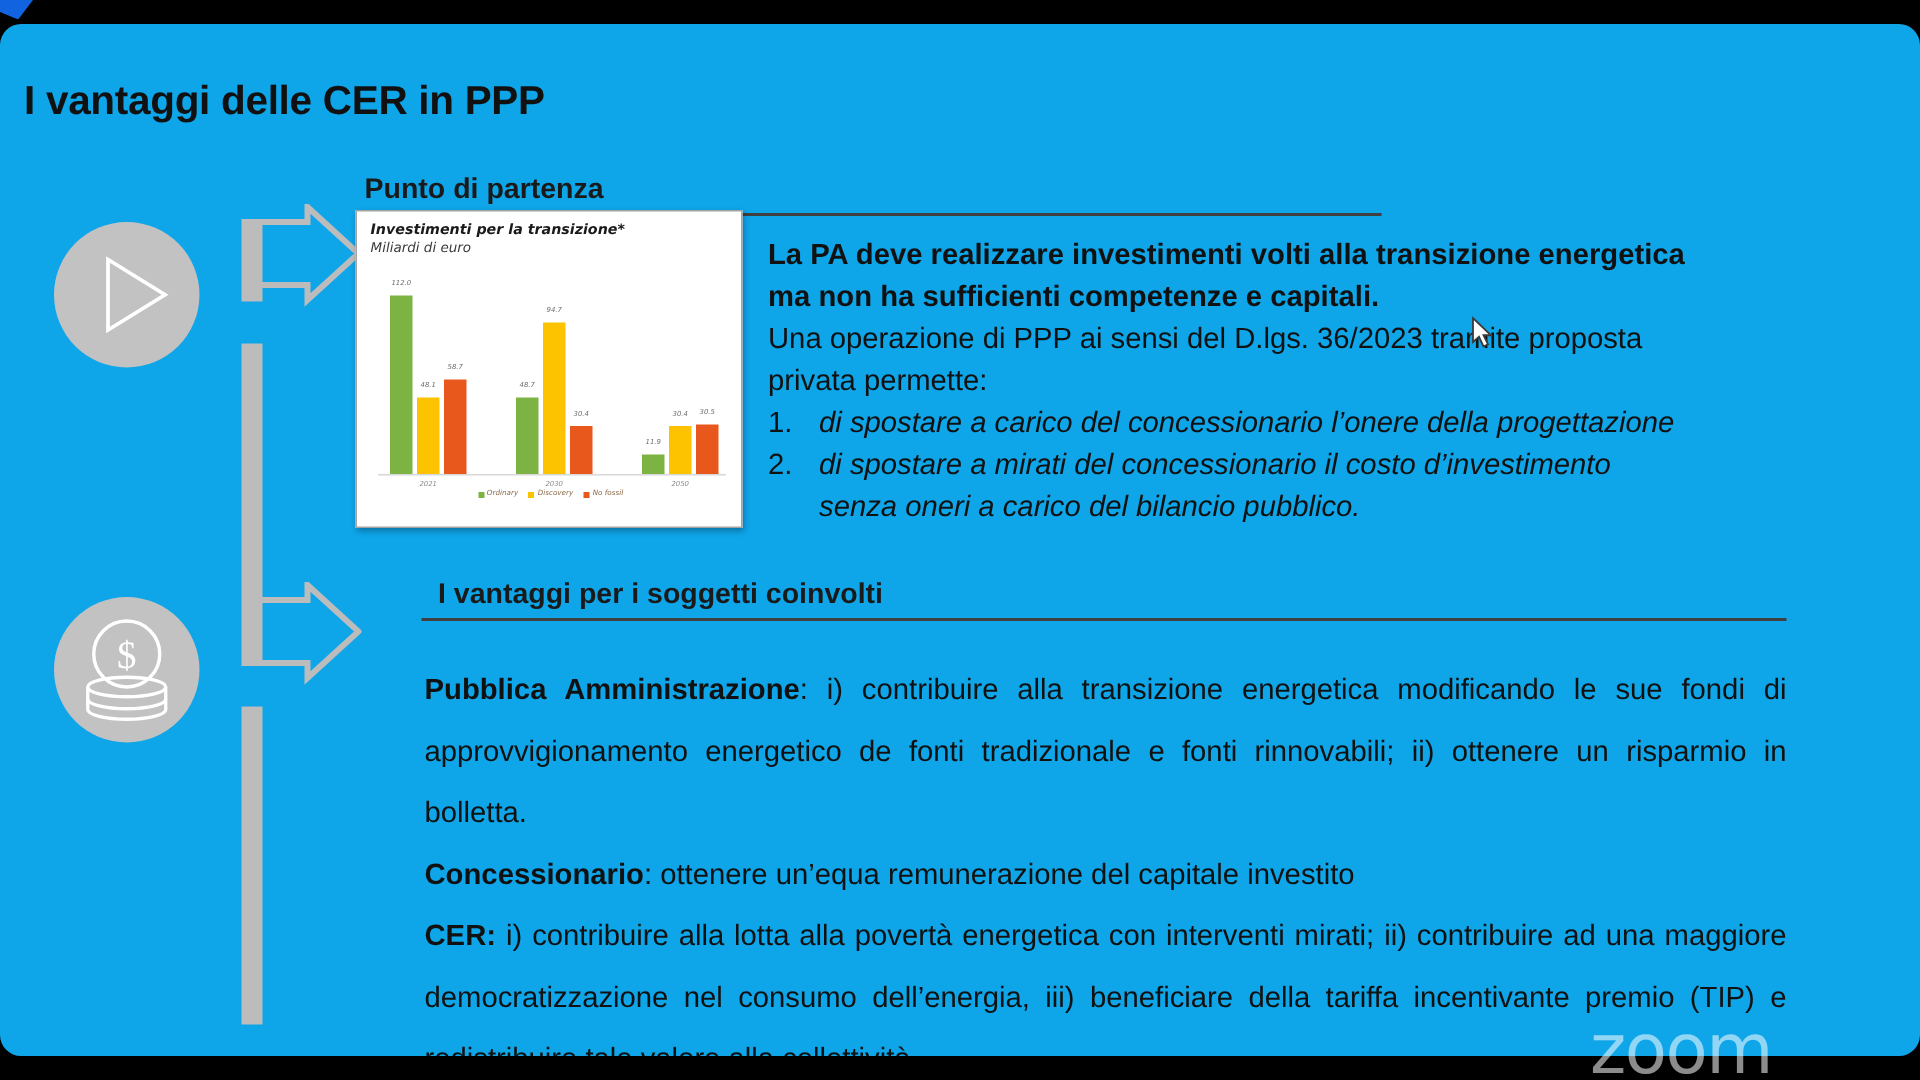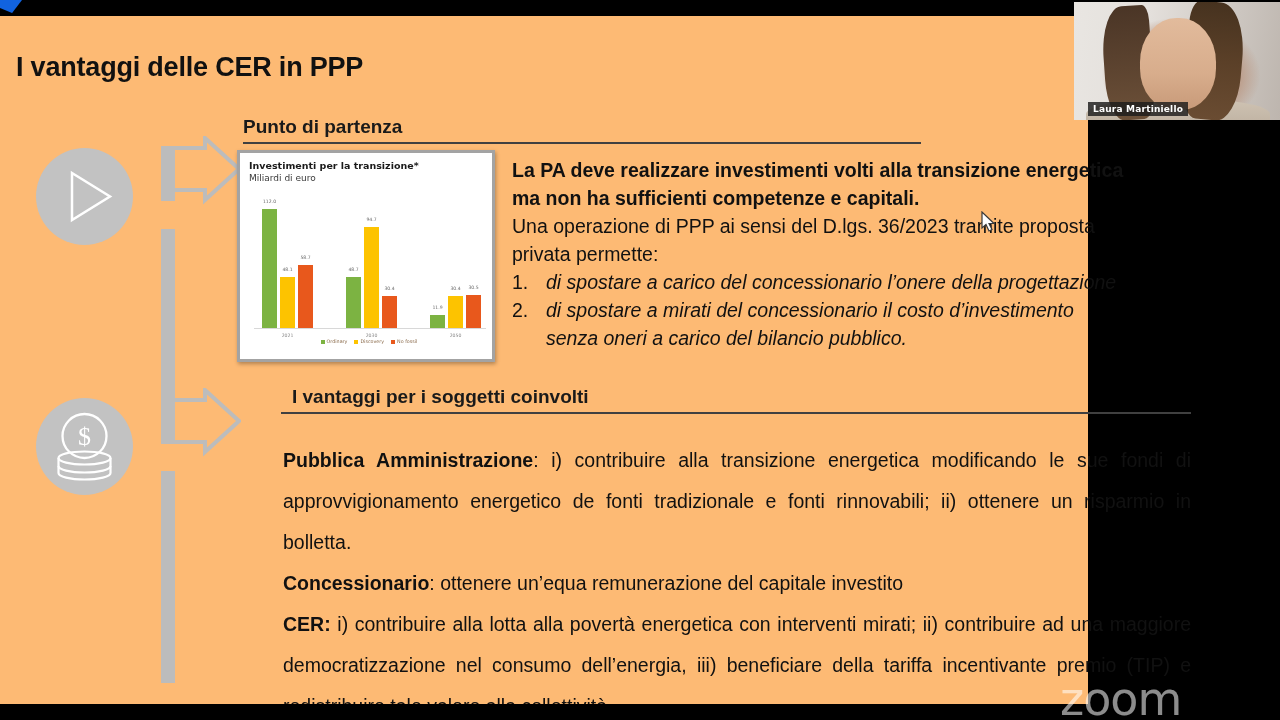--- a/index.html
+++ b/index.html
@@ -13,22 +13,23 @@
   .letterbox-bottom { position:absolute; left:0; top:704px; width:1280px; height:16px; background:#000; }
 
   .corner-mark {
     position:absolute; left:0; top:0; width:22px; height:13px;
     background:#1163e0;
     clip-path:polygon(0 0, 100% 0, 55% 100%, 0 62%);
   }
 
   
   .slide {
-    position:absolute; left:0; top:16px; width:1088px; height:688px;
-    background:#fdba74;
+    position:absolute; left:0; top:16px; width:1280px; height:688px;
+    background:#0ea5e9;
+    border-radius:14px;
   }
 
   .slide-title {
     position:absolute; left:16px; top:36px;
     font-size:27px; font-weight:bold; color:#111;
     letter-spacing:-0.2px;
   }
 
   
   .circle-icon {
@@ -55,24 +56,25 @@
   }
   #sec1 { left:243px; top:100px; }
   #sec2 { left:292px; top:370px; }
 
   .sec-rule { position:absolute; height:2px; background:#404040; }
   #rule1 { left:243px; top:126px; width:678px; }
   #rule2 { left:281px; top:396px; width:910px; }
 
   
   .chart-card {
-    position:absolute; left:237px; top:134px; width:258px; height:212px;
-    background:#fff; border:3px solid #a3a3a3;
+    position:absolute; left:237px; top:124px; width:258px; height:212px;
+    background:#fff; border:1px solid #a3a3a3;
     box-shadow:1px 2px 4px rgba(0,0,0,0.30);
     overflow:hidden;
+    font-style:italic;
   }
   .chart-title {
     position:absolute; left:9px; top:7px;
     font-size:9.5px; font-weight:bold; color:#1a1a1a;
     font-family:"DejaVu Sans", sans-serif;
   }
   .chart-sub {
     position:absolute; left:9px; top:20px;
     font-size:9px; color:#3a3a3a;
     font-family:"DejaVu Sans", sans-serif;
@@ -301,26 +303,18 @@
       <p class="last"><b>Concessionario</b><span>: ottenere un’equa remunerazione del capitale investito</span></p>
       <p><b>CER:</b><span> i) contribuire alla lotta alla povertà energetica con interventi mirati; ii) contribuire ad una maggiore democratizzazione nel consumo dell’energia, iii) beneficiare della tariffa incentivante premio (TIP) e redistribuire tale valore alla collettività.</span></p>
     </div>
 
   </div>
 
   <div class="letterbox-bottom"></div>
 
   <div class="watermark">zoom</div>
 
-  <div class="cam">
-    <div class="cam-bg"></div>
-    <div class="cam-shoulder"></div>
-    <div class="cam-hair-l"></div>
-    <div class="cam-hair-r"></div>
-    <div class="cam-face"></div>
-    <div class="cam-name">Laura Martiniello</div>
-  </div>
 
   <svg class="cursor" width="18" height="24" viewBox="0 0 18 24">
     <polygon points="1,1 1,17 5,13.5 8,20 11,18.5 8,12.5 13,12.5" fill="#ffffff" stroke="#3a3a3a" stroke-width="1.2"></polygon>
   </svg>
 
 </div>
 
 </body></html>

